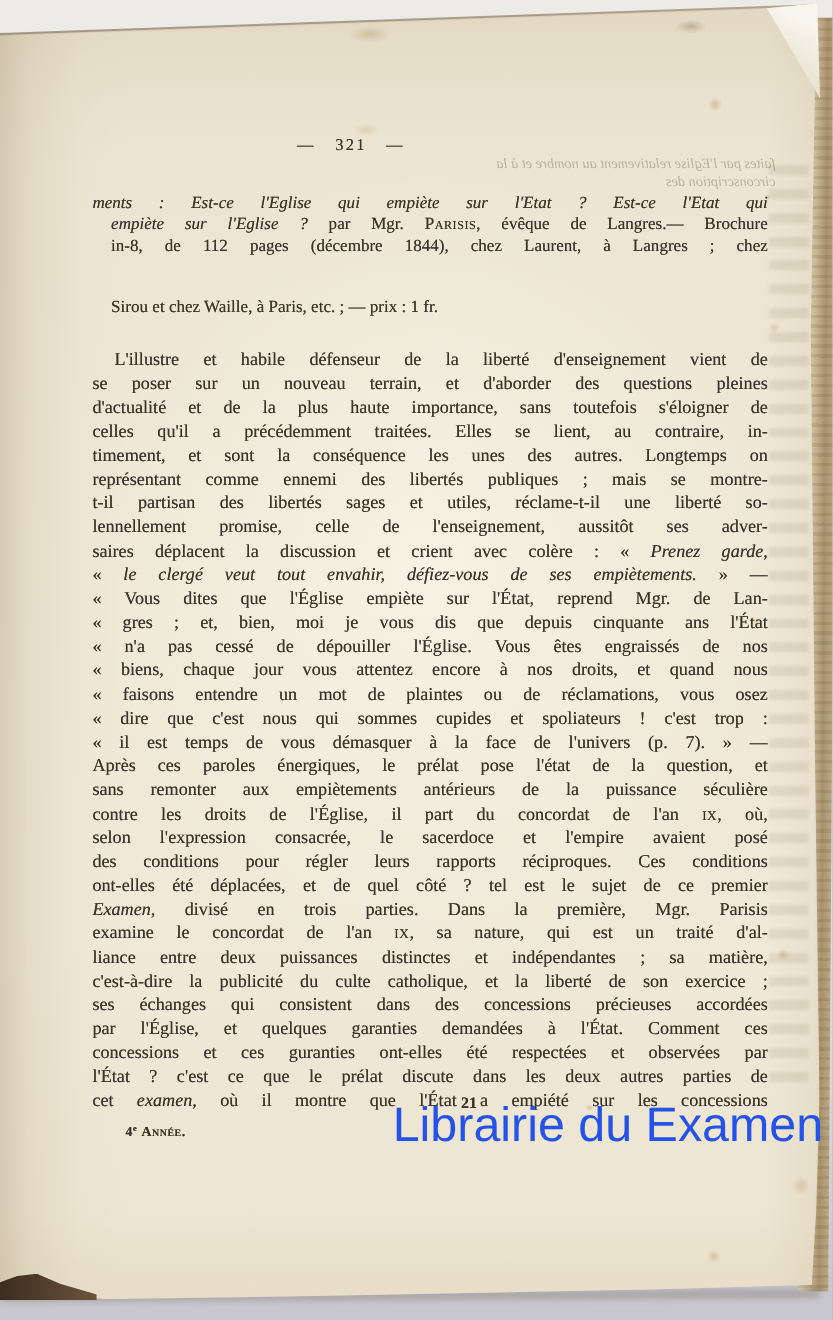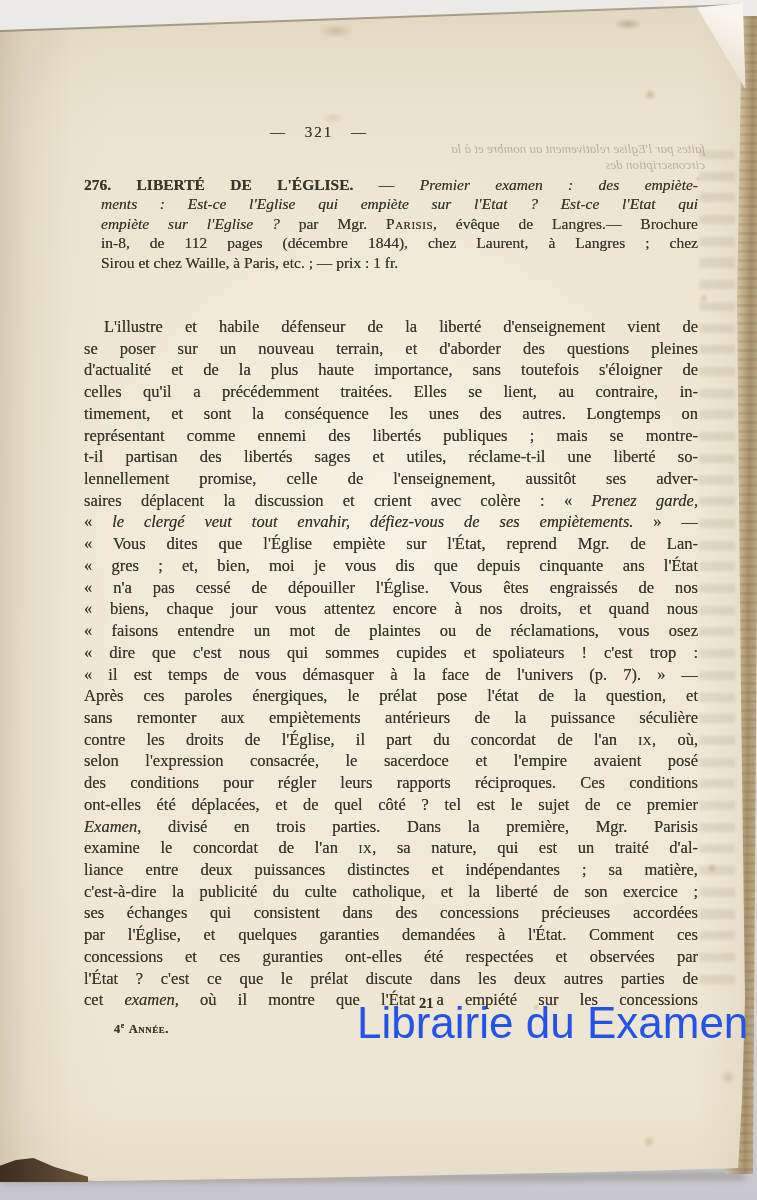--- a/index.html
+++ b/index.html
@@ -63,21 +63,21 @@
     color:rgba(122,106,76,.42);filter:blur(.7px);}
   .ghostcol{position:absolute;left:699px;top:150px;width:36px;height:845px;z-index:3;
     background:repeating-linear-gradient(180deg, rgba(125,108,78,.13) 0 9px, rgba(125,108,78,0) 9px 21.7px);
     filter:blur(1.6px);}
   
   .printed{position:absolute;z-index:4;color:var(--ink);text-shadow:0 0 .4px rgba(58,49,40,.75);}
   .folio{left:270px;top:124px;width:110px;font-size:15px;letter-spacing:2px;word-spacing:12px;}
   .entry{left:84px;top:175px;width:614px;font-size:15.5px;line-height:19.4px;}
   .entry-line{text-align:justify;text-align-last:justify;height:19.4px;overflow:hidden;}
   .entry-line:not(:first-child){padding-left:17px;}
-  .entry-line:last-child{text-align-last:left;}
+  .entry-line:last-child{text-align-last:left;margin-top:37px;}
   .bodytext{left:84px;top:272px;width:614px;font-size:16.5px;line-height:21.72px;}
   .body-line{text-align:justify;text-align-last:justify;height:21.72px;overflow:hidden;}
   .body-line:first-child{text-indent:20px;margin-top:44px;}
   .annee{left:114px;top:986px;font-size:12.5px;font-weight:bold;letter-spacing:.6px;margin-top:36px;}
   .sig{left:419px;top:995px;font-size:14.5px;font-weight:bold;}
   .b{font-weight:bold}.i{font-style:italic}
   .sc{font-variant:small-caps;letter-spacing:.5px}
   .sup{vertical-align:super;font-size:.62em;line-height:0;}
   .watermark{position:absolute;left:357px;top:998px;z-index:6;
     font-family:"Liberation Sans","DejaVu Sans",sans-serif;
@@ -93,21 +93,20 @@
   <div class="topedge"></div>
   <div class="fold"></div>
   <div class="chip"></div>
 
   <div class="ghostline">faites par l'Eglise relativement au nombre et à la circonscription des</div>
   <div class="ghostcol"></div>
 
   <div class="printed folio">— 321 —</div>
 
   <div class="printed entry">
-      <div class="entry-line"><span class="b">276. LIBERTÉ DE L'ÉGLISE.</span> — <span class="i">Premier examen : des empiète-</span></div>
       <div class="entry-line"><span class="i">ments : Est-ce l'Eglise qui empiète sur l'Etat ? Est-ce l'Etat qui</span></div>
       <div class="entry-line"><span class="i">empiète sur l'Eglise ? </span>par Mgr. <span class="sc">Parisis</span>, évêque de Langres.— Brochure</div>
       <div class="entry-line">in-8, de 112 pages (décembre 1844), chez Laurent, à Langres ; chez</div>
       <div class="entry-line">Sirou et chez Waille, à Paris, etc. ; — prix : 1 fr.</div>
     </div>
 
   <div class="printed bodytext">
       <div class="body-line">L'illustre et habile défenseur de la liberté d'enseignement vient de</div>
       <div class="body-line">se poser sur un nouveau terrain, et d'aborder des questions pleines</div>
       <div class="body-line">d'actualité et de la plus haute importance, sans toutefois s'éloigner de</div>

